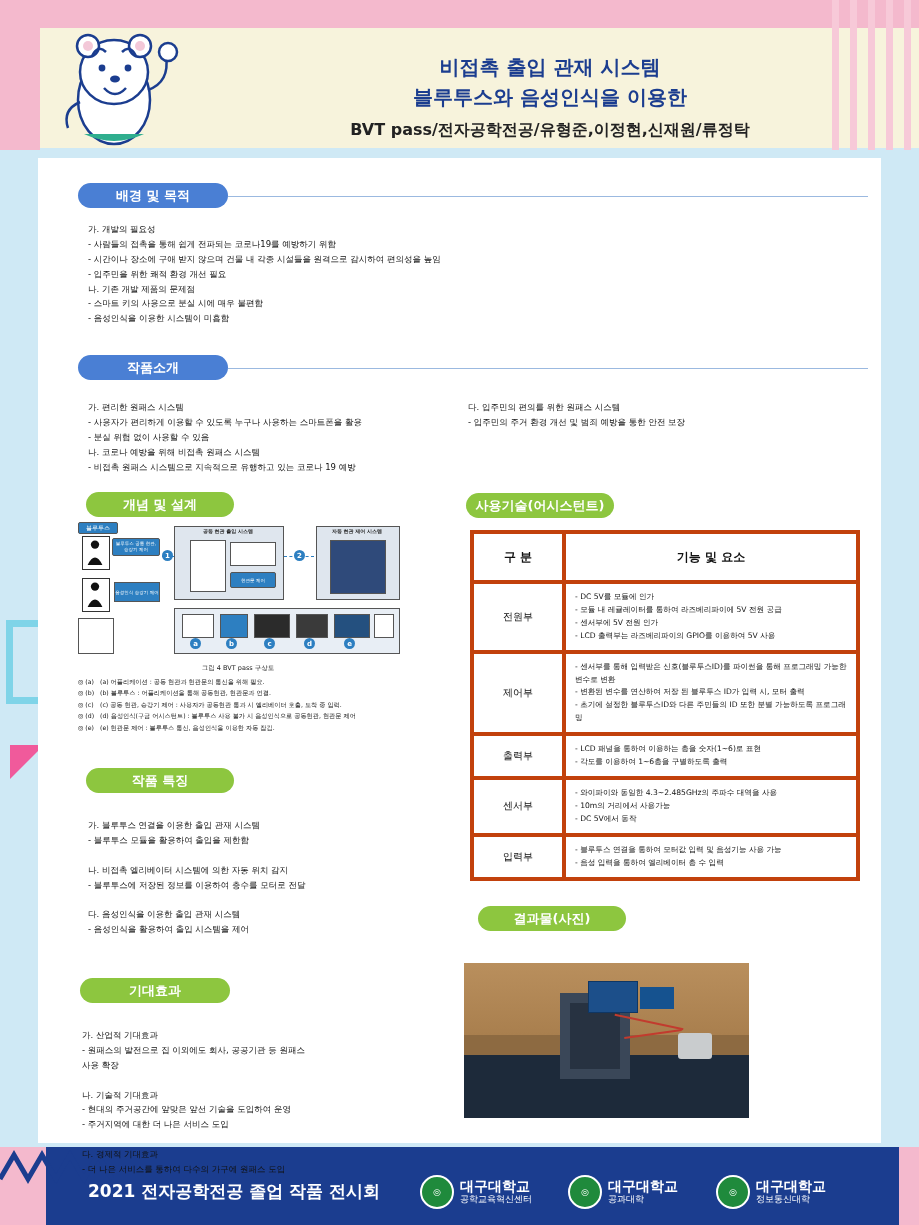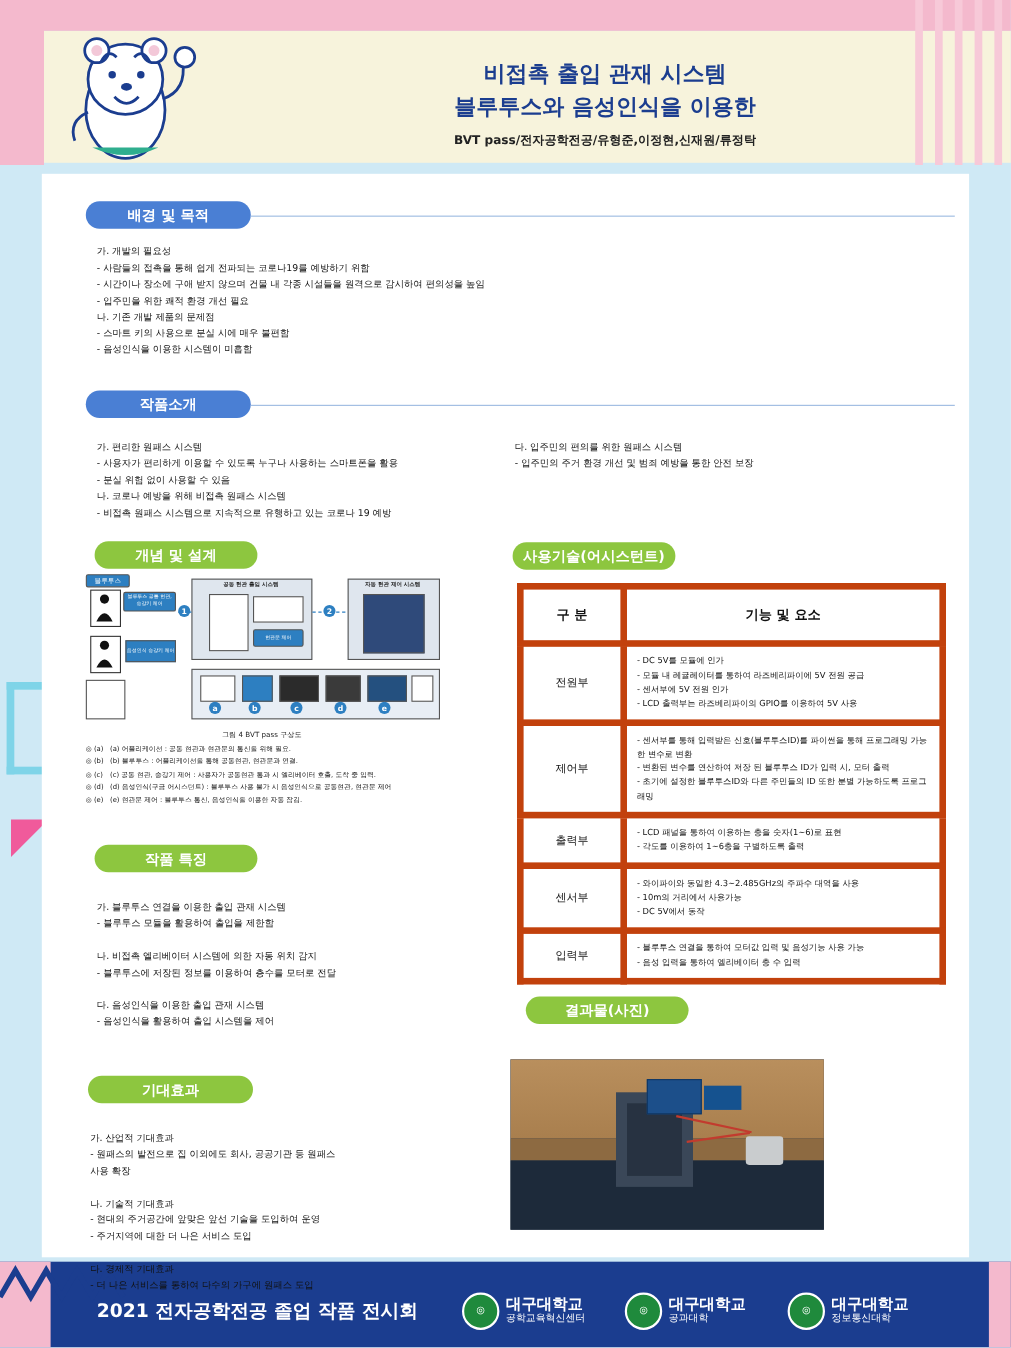--- a/index.html
+++ b/index.html
@@ -21,21 +21,21 @@
   .deco-zigzag{position:absolute;left:0;bottom:38px;width:120px;height:42px;}
   .deco-bottom-bar{position:absolute;left:0;bottom:0;width:919px;height:78px;background:#1b3d8f;}
   .deco-bottom-pink{position:absolute;left:0;bottom:0;width:46px;height:78px;background:#f4b9cd;}
   .deco-bottom-pink2{position:absolute;right:0;bottom:0;width:20px;height:78px;background:#f4b9cd;}
 
   
   .header{position:absolute;left:0;top:28px;width:919px;height:120px;}
   .mascot{position:absolute;left:52px;top:-6px;width:140px;height:130px;}
   .title-wrap{position:absolute;left:290px;top:24px;width:520px;text-align:center;color:#1b3d8f;}
   .title-line{font-size:20px;font-weight:bold;line-height:1.5;}
-  .subtitle{margin-top:8px;font-size:11px;color:#222;font-weight:bold;}
+  .subtitle{margin-top:8px;font-size:16px;color:#222;font-weight:bold;}
 
   
   .sheet{position:absolute;left:38px;top:158px;width:843px;height:985px;background:#ffffff;}
 
   
   .pill{position:absolute;display:flex;align-items:center;justify-content:center;
         color:#fff;font-size:13px;font-weight:bold;border-radius:14px;height:25px;}
   .pill-blue{background:#4a7fd4;}
   .pill-green{background:#8dc63f;}
   .rule{position:absolute;height:1px;background:#9bb9e0;}
@@ -50,21 +50,21 @@
   .dg-person{position:absolute;width:26px;height:32px;border:1px solid #333;background:#fff;}
   .dg-arrow{position:absolute;height:0;border-top:1px dashed #2d7fc1;}
   .dg-circ{position:absolute;width:11px;height:11px;border-radius:50%;background:#2d7fc1;color:#fff;font-size:7px;
            display:flex;align-items:center;justify-content:center;font-weight:bold;}
   .figcap{position:absolute;font-size:6.5px;color:#222;text-align:center;width:320px;left:78px;top:664px;}
   .legend{position:absolute;left:78px;top:676px;width:330px;font-size:6.2px;line-height:1.85;color:#111;}
   .legend .mark{display:inline-block;width:22px;}
 
   
   .tbl{position:absolute;left:470px;top:530px;width:390px;border-collapse:collapse;}
-  .tbl th,.tbl td{border:6px solid #c2410c;vertical-align:middle;}
+  .tbl th,.tbl td{border:4px solid #c2410c;vertical-align:middle;}
   .tbl th{height:44px;font-size:12px;font-weight:bold;color:#111;}
   .tbl td.k{width:86px;text-align:center;font-size:10px;font-weight:normal;color:#111;}
   .tbl td.v{padding:7px 9px;font-size:7.6px;line-height:1.7;color:#111;white-space:pre-line;}
 
   
   .photo{position:absolute;left:464px;top:963px;width:285px;height:155px;background:#2f3a4a;overflow:hidden;}
   .photo .wood{position:absolute;left:0;top:0;width:285px;height:72px;background:linear-gradient(180deg,#b98f5d,#a97f4e);}
   .photo .wood2{position:absolute;left:0;top:72px;width:285px;height:20px;background:#8d6a41;}
   .photo .floor{position:absolute;left:0;top:92px;width:285px;height:63px;background:#1d2a3a;}
   .photo .board{position:absolute;left:124px;top:18px;width:48px;height:30px;background:#1c4f8a;border:1px solid #0f3663;}

